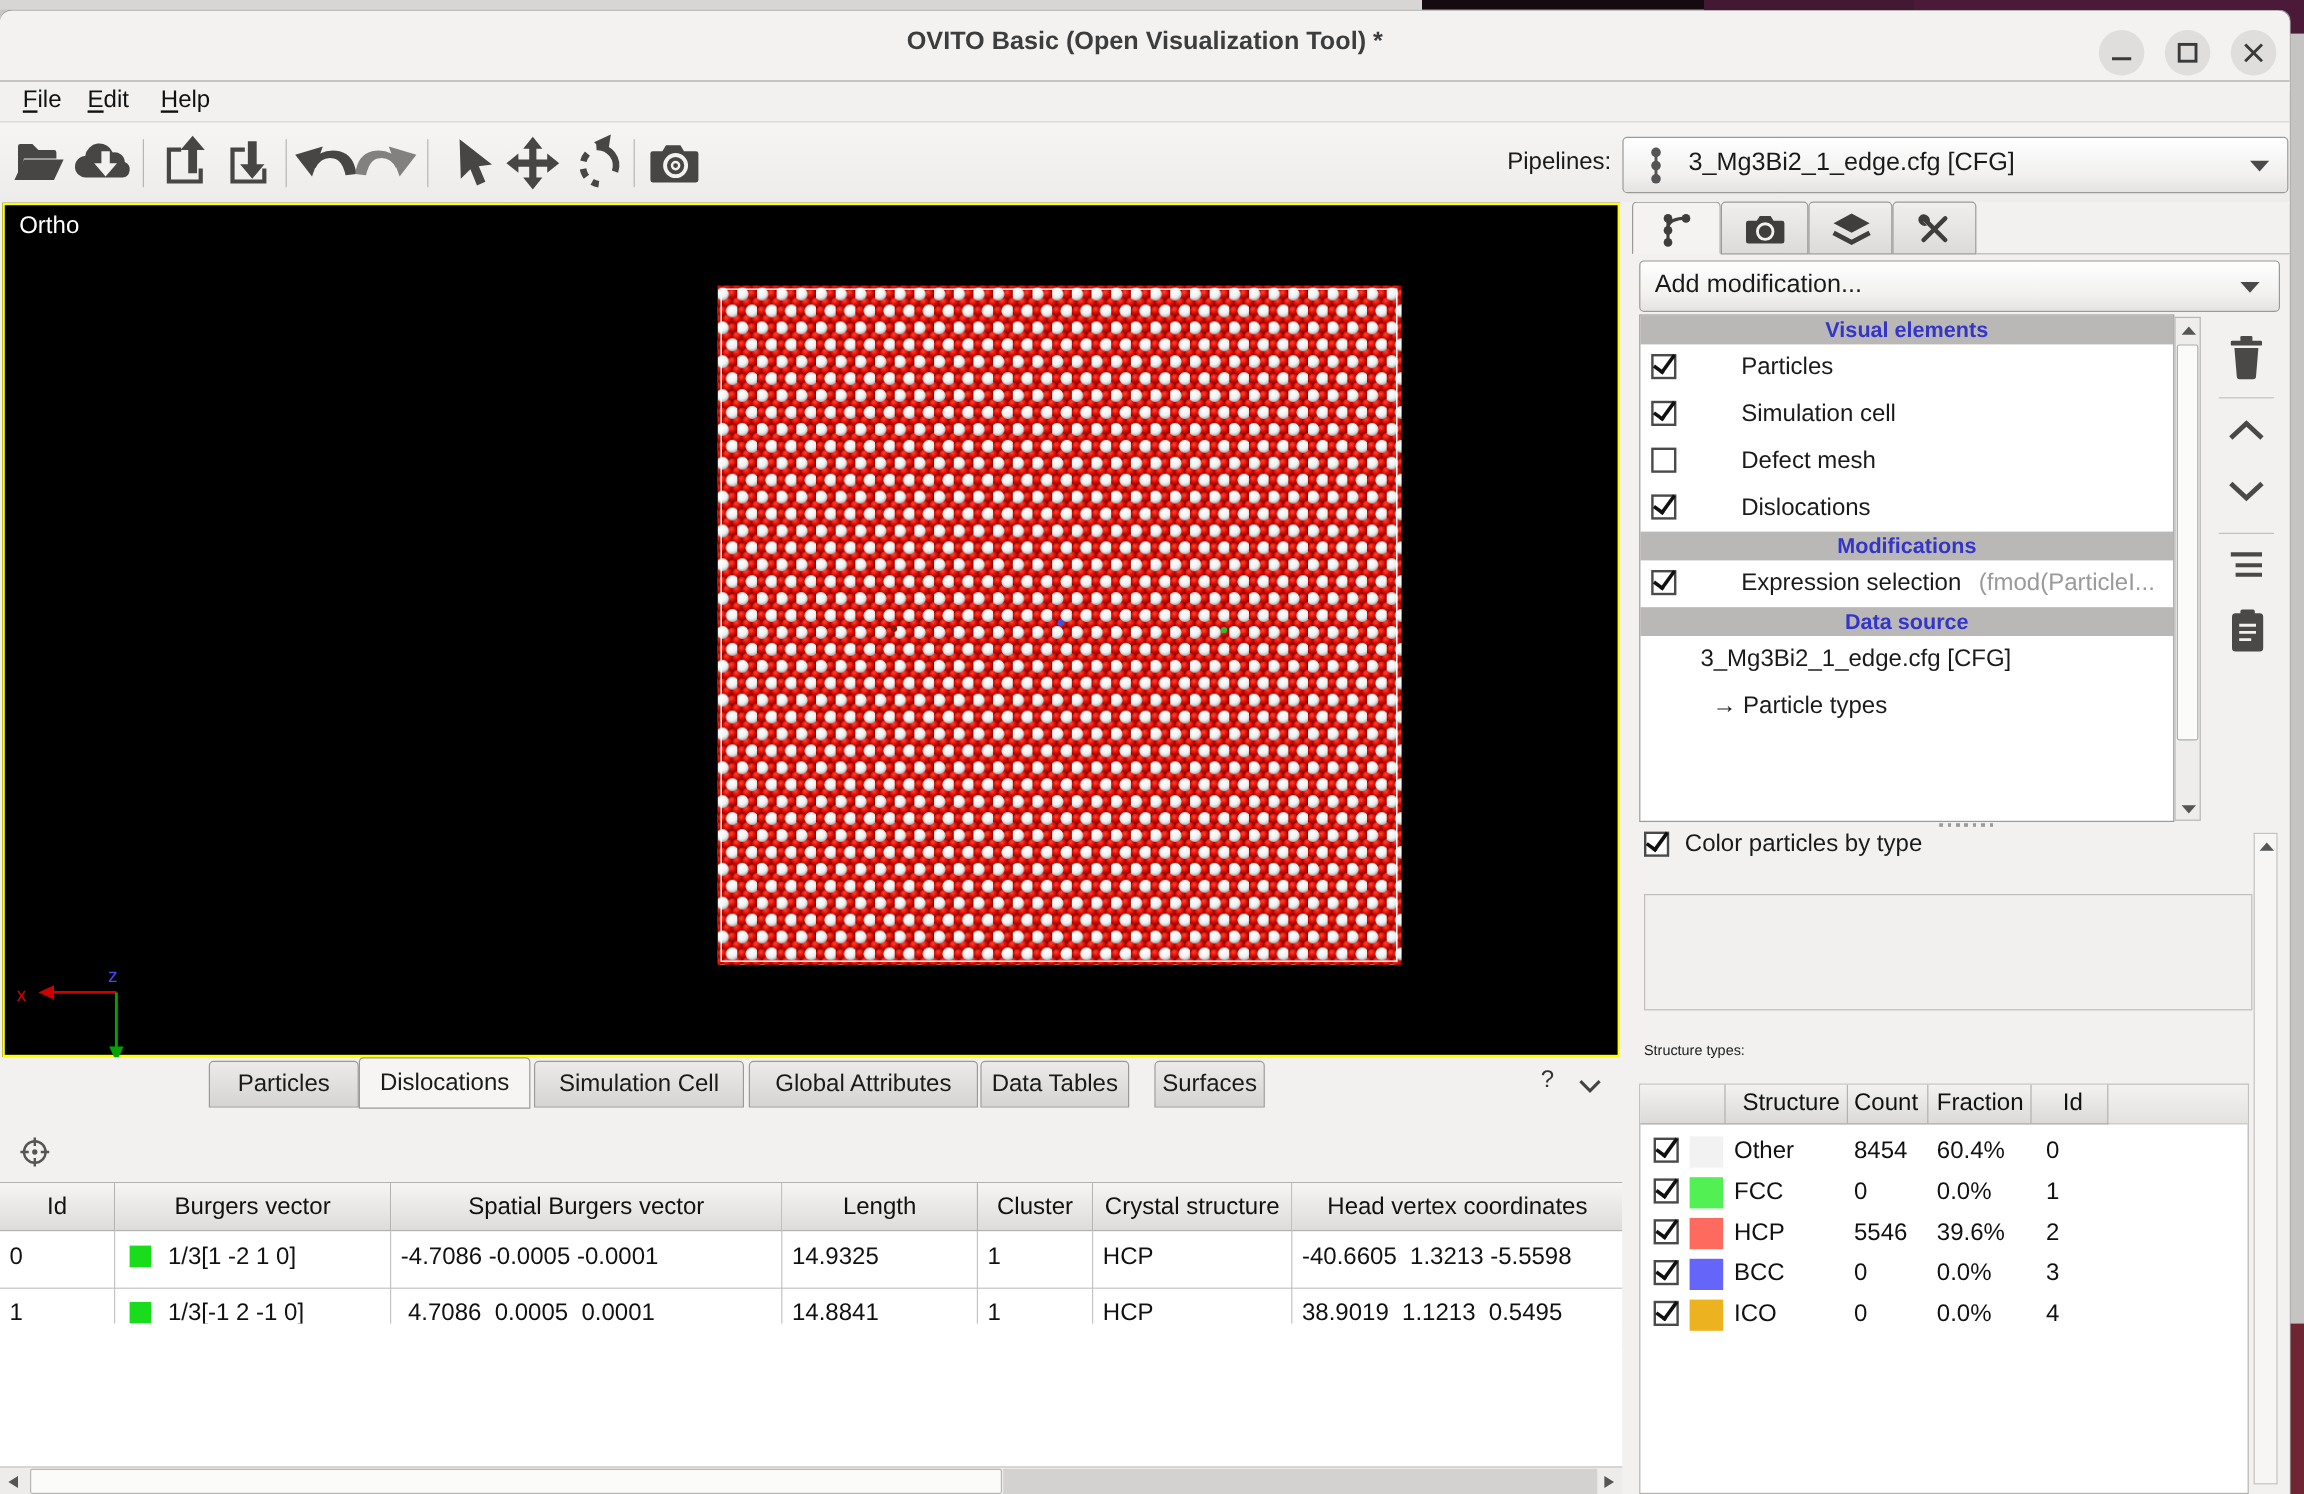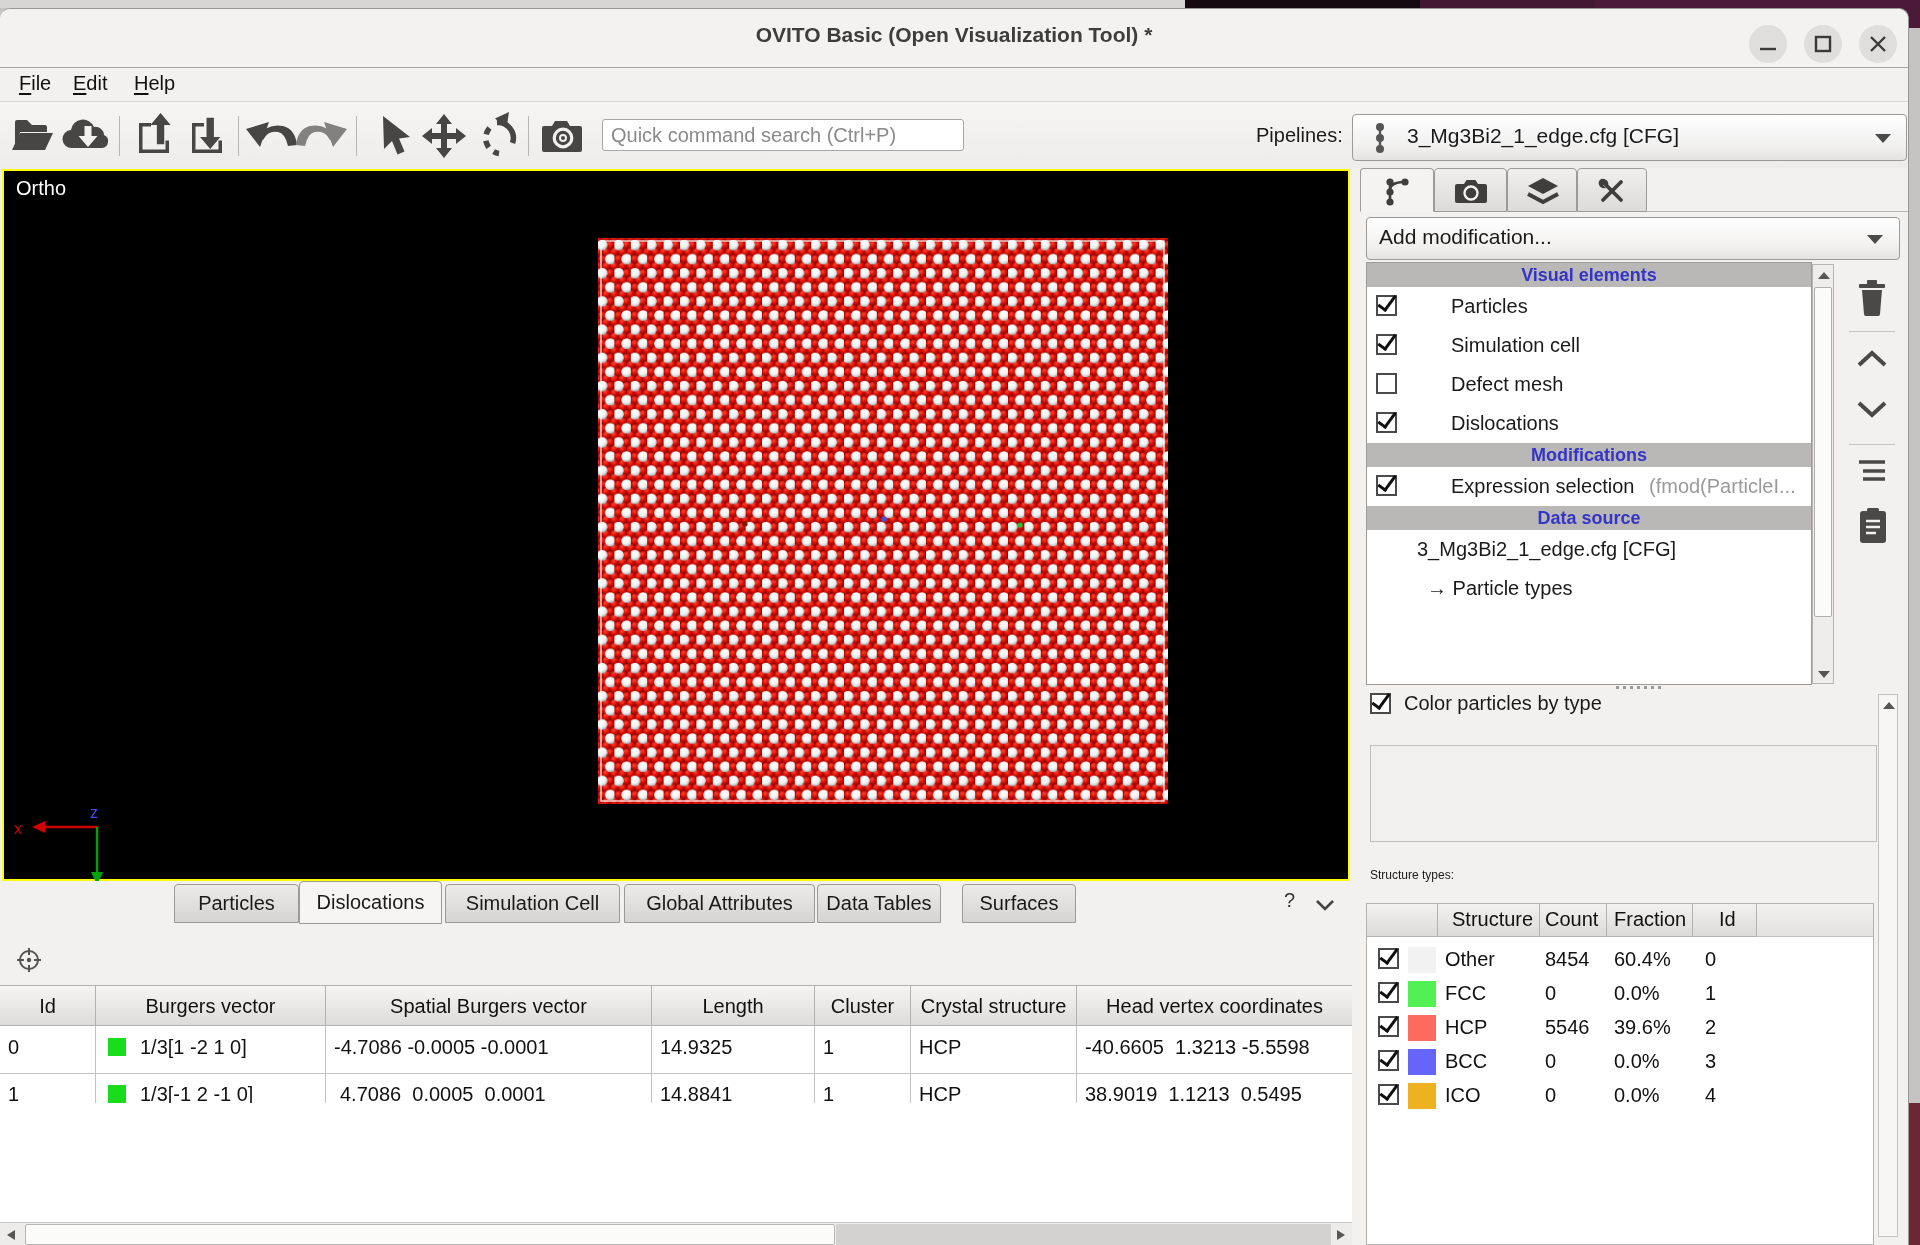--- a/index.html
+++ b/index.html
@@ -136,21 +136,20 @@
 
         <path d="M544 24 h8 l3-5 h12 l3 5 h10 q2 0 2 2 v22 q0 2-2 2 h-36 q-2 0-2-2 V26 q0-2 2-2 Z"></path>
         <circle cx="563" cy="36" r="8.8" fill="none" stroke="#f2f1f0" stroke-width="3.2"></circle>
         <circle cx="563" cy="36" r="3" fill="none" stroke="#f2f1f0" stroke-width="2"></circle>
       </g>
     </svg>
     <div class="tsep" style="left:119px;"></div>
     <div class="tsep" style="left:238px;"></div>
     <div class="tsep" style="left:356px;"></div>
     <div class="tsep" style="left:528px;"></div>
-    <div id="searchbox">Quick command search (Ctrl+P)</div>
     <div id="pipelabel">Pipelines:</div>
     <div id="pipecombo" class="combo">
       <svg class="abs" style="left:18px;top:7px;" width="28" height="32" viewBox="0 0 28 32">
         <circle cx="9" cy="5" r="4" fill="#555"></circle>
           <circle cx="9" cy="16" r="4" fill="#555"></circle>
           <circle cx="9" cy="27" r="4" fill="#555"></circle>
         <path d="M9 5v22" stroke="#555" stroke-width="2.4" fill="none"></path>
       </svg>
       <div class="txt">3_Mg3Bi2_1_edge.cfg [CFG]</div>
       <div class="dtri abs" style="left:522px;top:19px;"></div>
@@ -209,21 +208,21 @@
     <text x="86" y="93" fill="#00a400" font-size="16">y</text>
   </svg>
 </div>
 
 <div id="bpanel">
   <div class="btab" style="left:174px;width:125px;line-height:37px;">Particles</div>
   <div class="btab active" style="left:299px;width:143px;line-height:41px;">Dislocations</div>
   <div class="btab" style="left:445px;width:175px;line-height:37px;">Simulation Cell</div>
   <div class="btab" style="left:624px;width:191px;line-height:37px;">Global Attributes</div>
   <div class="btab" style="left:817px;width:124px;line-height:37px;">Data Tables</div>
-  <div class="btab" style="left:962px;width:114px;line-height:37px;">Surfaces</div>
+  <div class="btab" style="left:962px;width:92px;line-height:37px;">Surfaces</div>
   <div class="abs" style="left:1284px;top:8px;font-size:20px;color:#333;">?</div>
   <svg class="abs" style="left:1313px;top:12px;" width="24" height="24">
       <path d="M4 8l8 8 8-8" fill="none" stroke="#444" stroke-width="2.6"></path>
     </svg>
   <svg class="abs" style="left:16px;top:66px;" width="26" height="26" viewBox="0 0 26 26">
     <circle cx="13" cy="13" r="9" fill="none" stroke="#555" stroke-width="2"></circle>
     <path d="M13 1v7M13 18v7M1 13h7M18 13h7" stroke="#555" stroke-width="2"></path>
     <circle cx="13" cy="13" r="2.2" fill="#555"></circle>
   </svg>
   <div id="btable">

